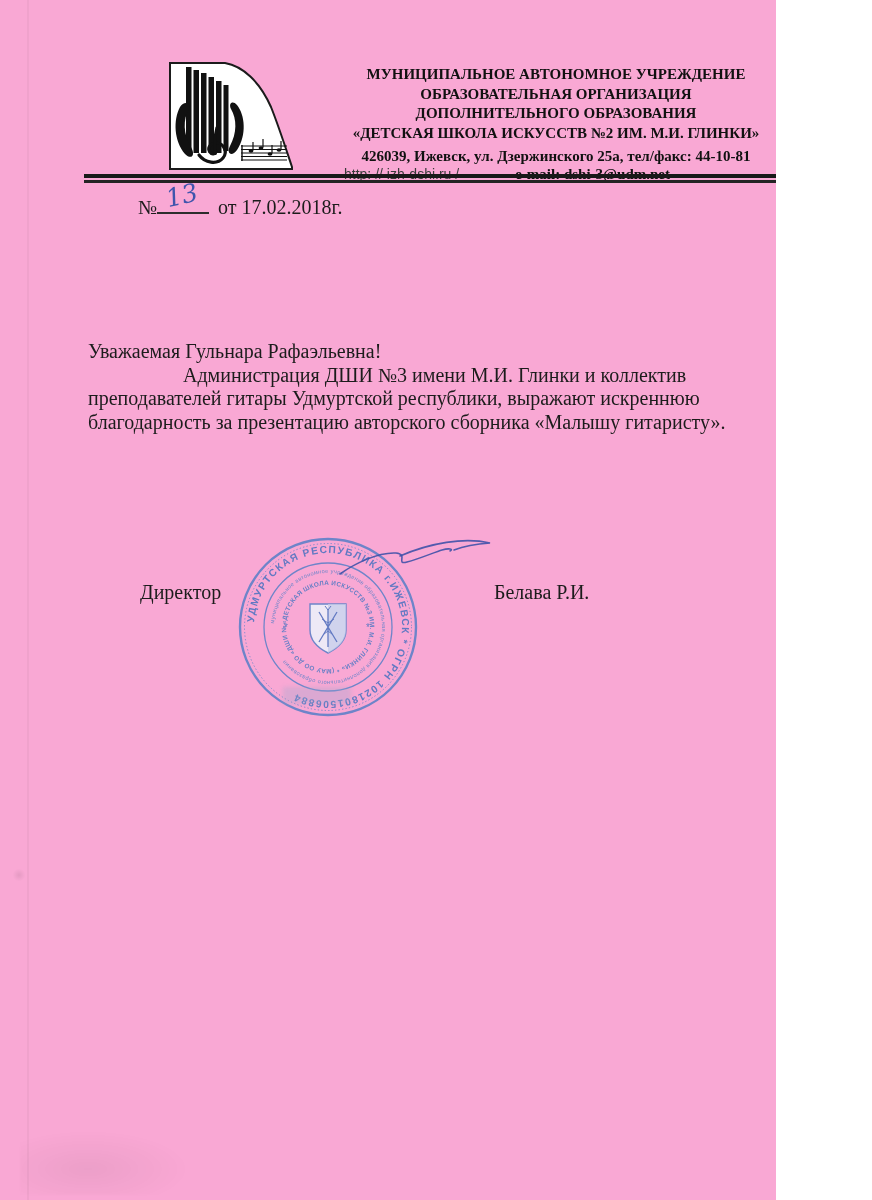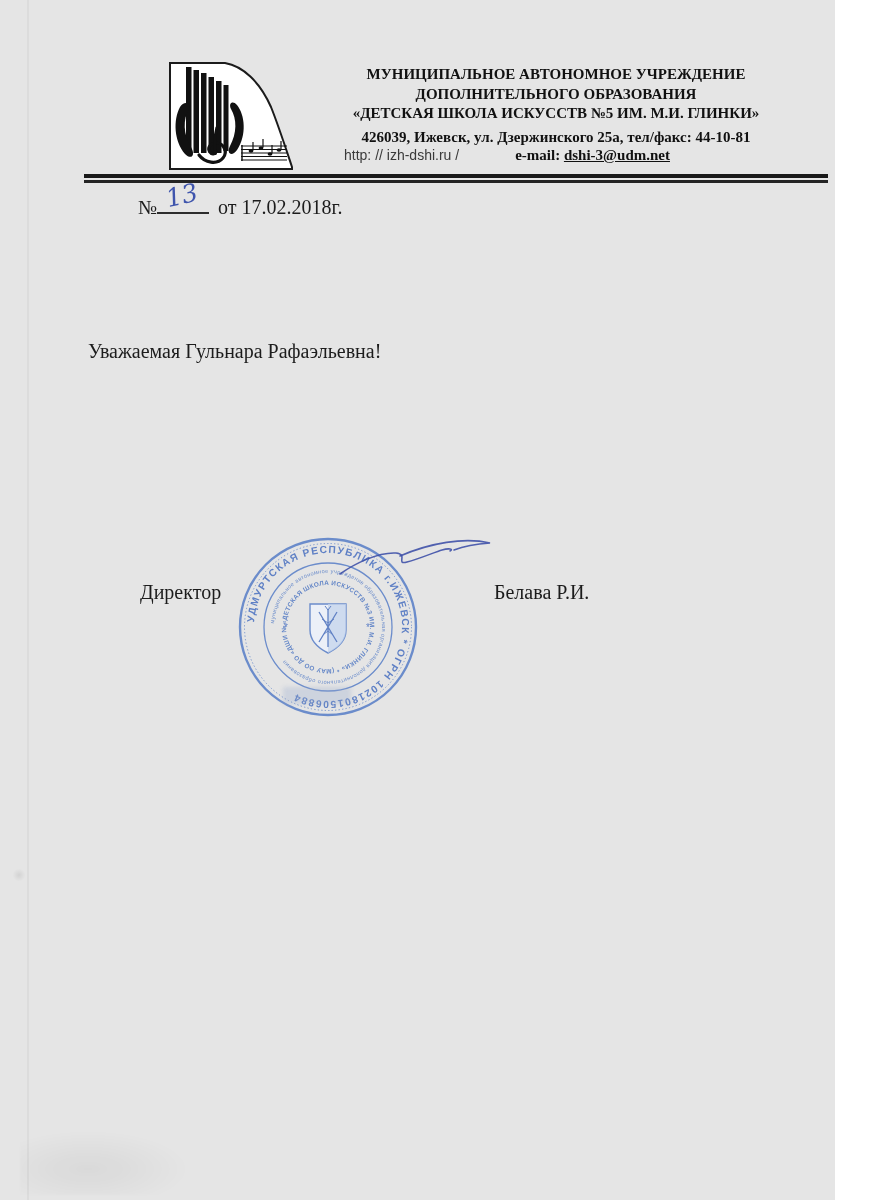--- a/index.html
+++ b/index.html
@@ -1,20 +1,20 @@
 <!DOCTYPE html>
 <html><head>
 <meta charset="utf-8">
 <style>
   html, body { margin: 0; padding: 0; background: #ffffff; }
   .page {
     position: relative;
-    width: 835px;
+    width: 776px;
     height: 1200px;
-    background: #e5e5e5;
+    background: #f9a8d4;
     font-family: "Liberation Serif", serif;
     color: #1c1c1c;
     overflow: hidden;
   }
   
   .scan-edge {
     position: absolute; left: 27px; top: 0; width: 2px; height: 1200px;
     background: rgba(0,0,0,0.035);
   }
   .scan-dot {
@@ -135,40 +135,42 @@
         <ellipse cx="96" cy="91" rx="2.4" ry="1.8"></ellipse>
         <ellipse cx="105" cy="97" rx="2.4" ry="1.8"></ellipse>
         <ellipse cx="114" cy="93" rx="2.4" ry="1.8"></ellipse>
       </g>
       <path d="M 88 93.5 V 85 M 98 90.5 V 82 M 107 96.5 V 88 M 116 92.5 V 84" stroke-width="1.2"></path>
     </g>
   </svg>
 
   <div class="letterhead">
     <div class="org-line">МУНИЦИПАЛЬНОЕ АВТОНОМНОЕ УЧРЕЖДЕНИЕ</div>
+    <div class="org-line">ОБРАЗОВАТЕЛЬНАЯ ОРГАНИЗАЦИЯ</div>
     <div class="org-line">ДОПОЛНИТЕЛЬНОГО ОБРАЗОВАНИЯ</div>
-    <div class="org-line">«ДЕТСКАЯ ШКОЛА ИСКУССТВ №5 ИМ. М.И. ГЛИНКИ»</div>
+    <div class="org-line">«ДЕТСКАЯ ШКОЛА ИСКУССТВ №2 ИМ. М.И. ГЛИНКИ»</div>
     <div class="address-line">426039, Ижевск,  ул. Дзержинского 25а, тел/факс: 44-10-81</div>
     <div class="contact-line">
       <span class="website">http: // izh-dshi.ru /</span>
       <span class="email-wrap"><span>e-mail:</span> <span class="email-addr">dshi-3@udm.net</span></span>
     </div>
   </div>
 
   <div class="rule">
     <div class="rule-top"></div>
     <div class="rule-bottom"></div>
   </div>
 
   <div class="ref-line">
     <span>№</span><span class="ref-blank"><span class="handwritten-no">13</span></span><span class="ref-date">от 17.02.2018г.</span>
   </div>
 
   <div class="body-block">
     <div class="salutation">Уважаемая Гульнара Рафаэльевна!</div>
+    <div class="paragraph">Администрация  ДШИ №3 имени М.И. Глинки и коллектив преподавателей гитары Удмуртской республики, выражают искреннюю благодарность за презентацию авторского сборника  «Малышу гитаристу».</div>
   </div>
 
   <div class="sig-title">Директор</div>
   <div class="sig-name">Белава Р.И.</div>
 
   <svg class="stamp" viewBox="0 0 192 192">
     <g class="stamp-ink">
       <circle class="st-circle" cx="96" cy="96" r="88" stroke-width="2.4"></circle>
       <circle class="st-circle" cx="96" cy="96" r="83.5" stroke-width="0.9" stroke-dasharray="1.3 2.2"></circle>
       <circle class="st-circle" cx="96" cy="96" r="64" stroke-width="1.3"></circle>

